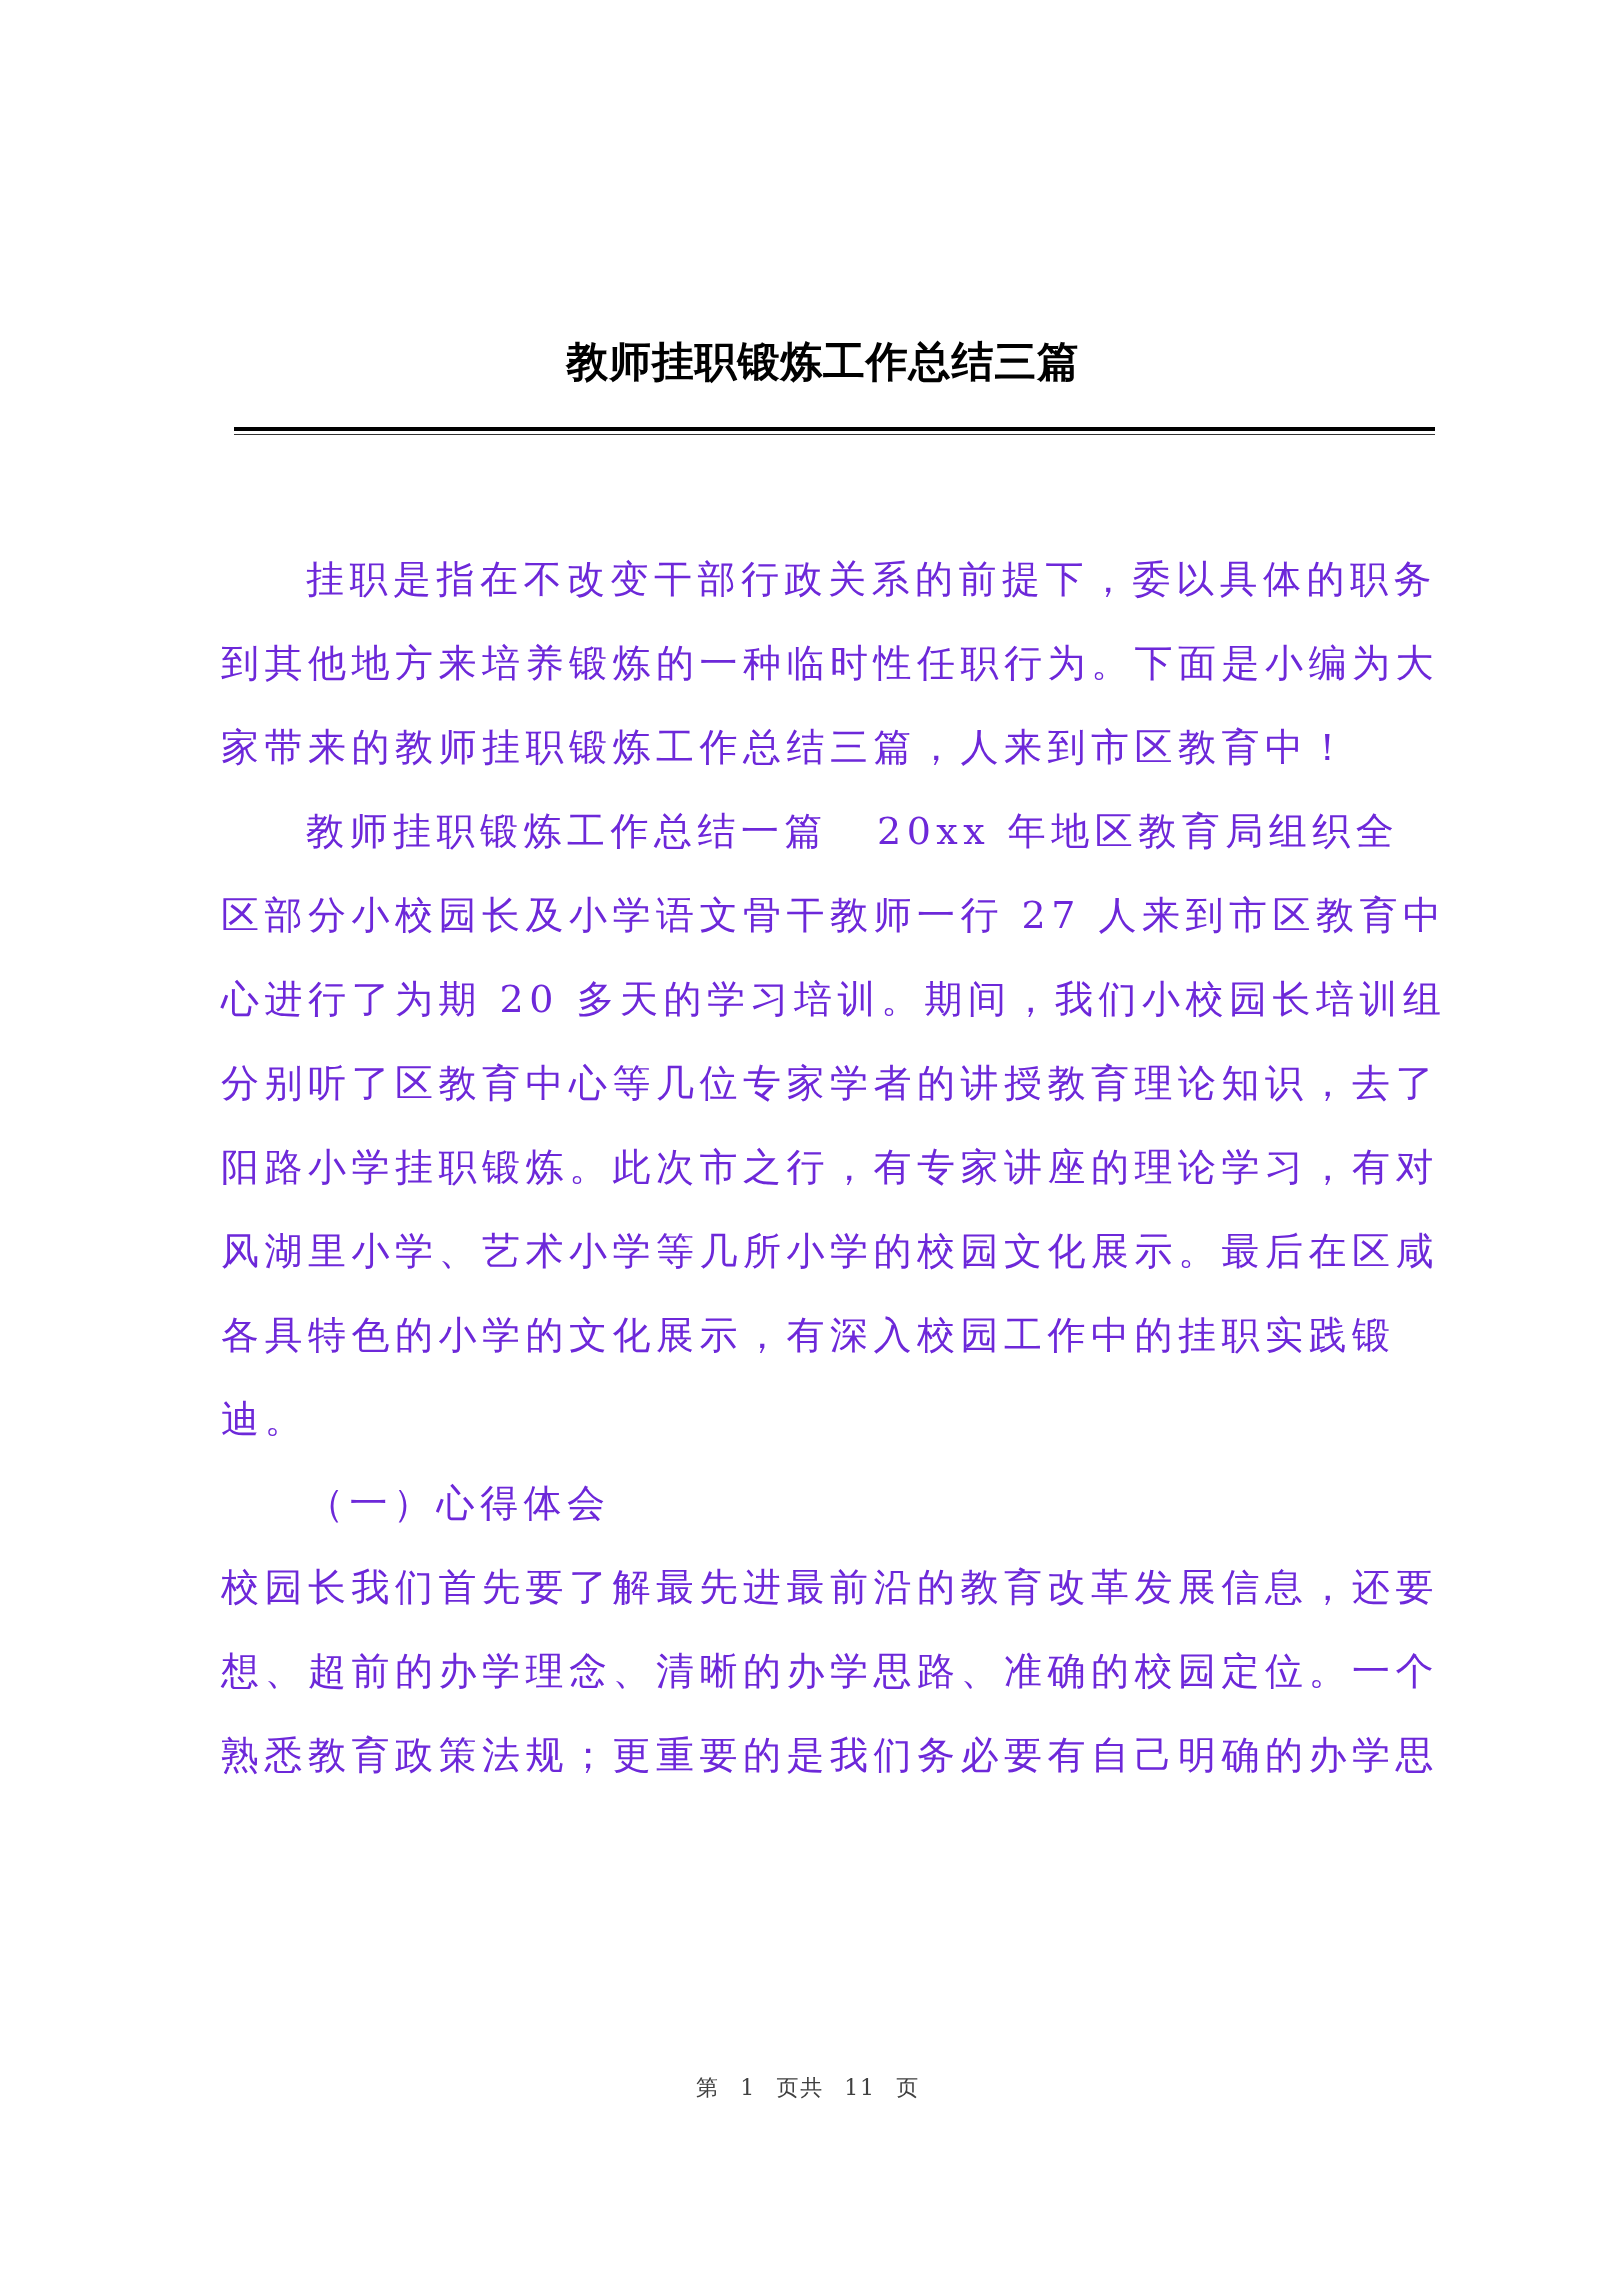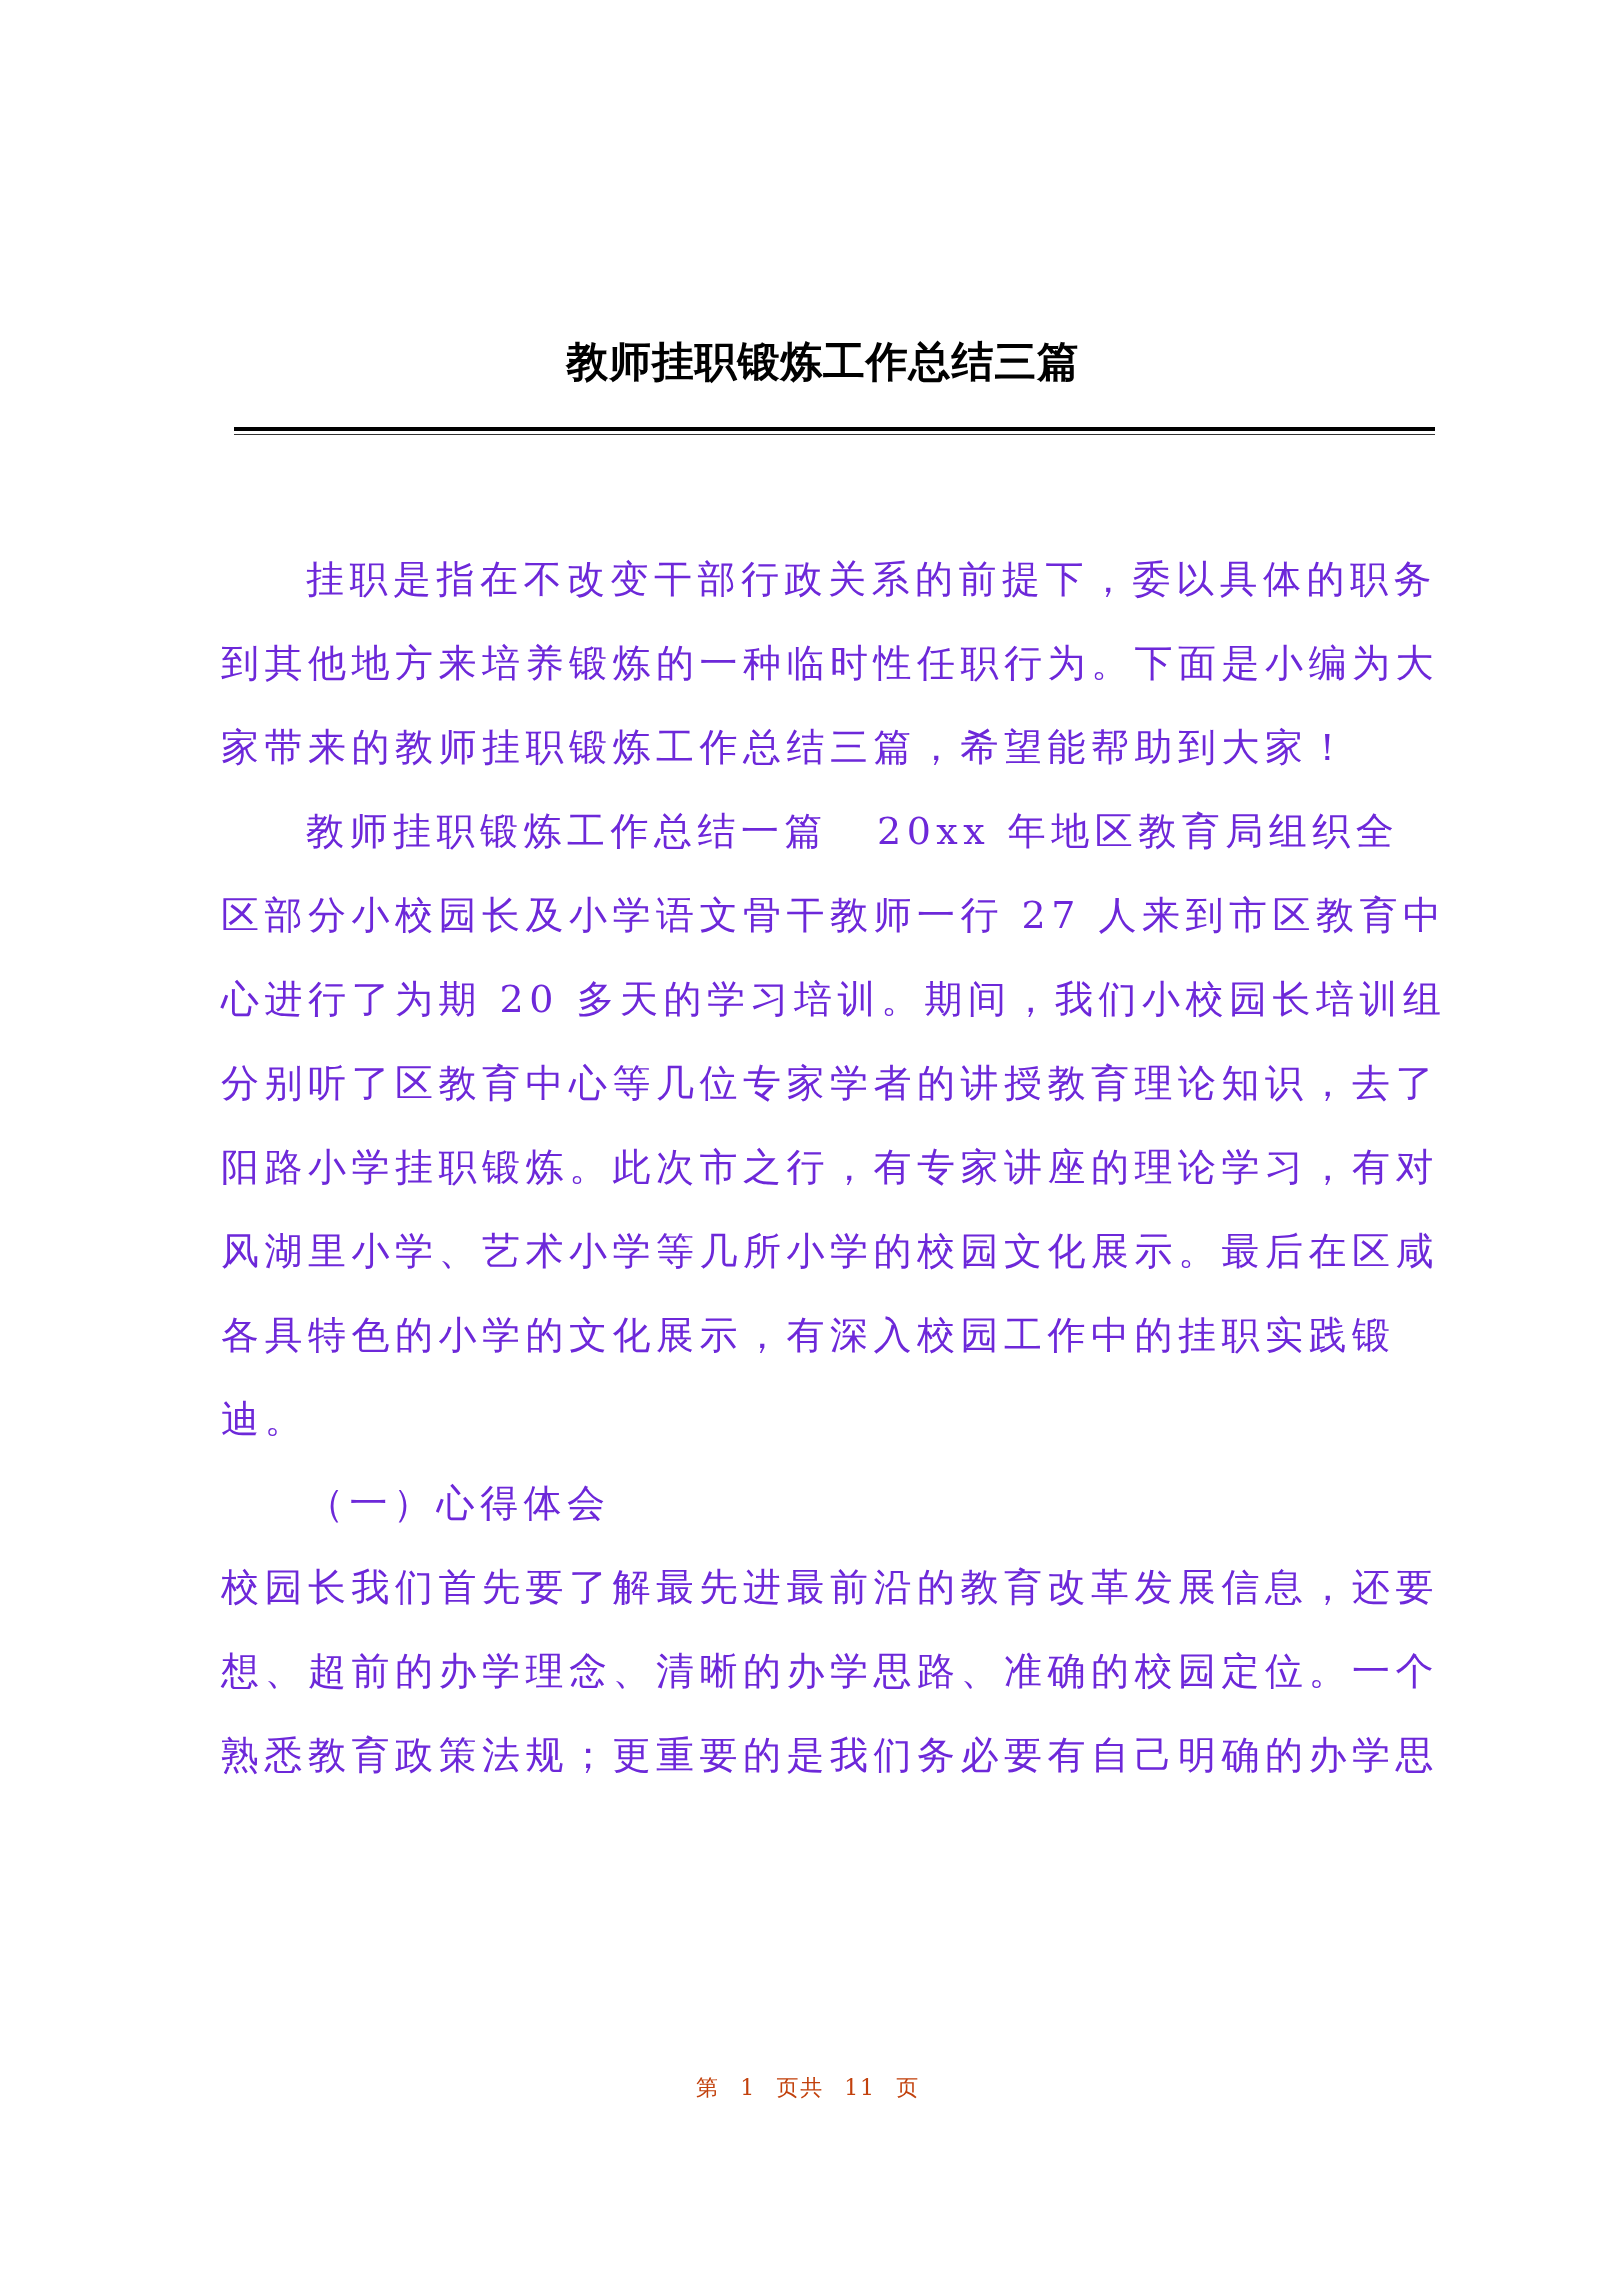--- a/index.html
+++ b/index.html
@@ -78,41 +78,41 @@
       display: inline-block;
       width: 49px;
     }
     .page-footer {
       position: absolute;
       top: 2073px;
       left: 0;
       width: 1616px;
       text-align: center;
       font-size: 22px;
-      color: #c2410c;
+      color: #404040;
       letter-spacing: 1.7px;
       word-spacing: 11.8px;
     }
   </style>
 </head>
 <body>
 
 <div class="page">
 
   <h1 class="doc-title">教师挂职锻炼工作总结三篇</h1>
 
   <div class="title-rule">
     <div class="thick"></div>
     <div class="thin"></div>
   </div>
 
   <div class="body-text">
     <div class="line indent">挂职是指在不改变干部行政关系的前提下，委以具体的职务</div>
     <div class="line">到其他地方来培养锻炼的一种临时性任职行为。下面是小编为大</div>
-    <div class="line">家带来的教师挂职锻炼工作总结三篇，希望能帮助到大家！</div>
+    <div class="line">家带来的教师挂职锻炼工作总结三篇，人来到市区教育中！</div>
     <div class="line indent"><span>教师挂职锻炼工作总结一篇</span><span class="gap"></span><span>20xx 年地区教育局组织全</span></div>
     <div class="line">区部分小校园长及小学语文骨干教师一行 27 人来到市区教育中</div>
     <div class="line">心进行了为期 20 多天的学习培训。期间，我们小校园长培训组</div>
     <div class="line">分别听了区教育中心等几位专家学者的讲授教育理论知识，去了</div>
     <div class="line">阳路小学挂职锻炼。此次市之行，有专家讲座的理论学习，有对</div>
     <div class="line">风湖里小学、艺术小学等几所小学的校园文化展示。最后在区咸</div>
     <div class="line">各具特色的小学的文化展示，有深入校园工作中的挂职实践锻</div>
     <div class="line">迪。</div>
     <div class="line indent">（一）心得体会</div>
     <div class="line">校园长我们首先要了解最先进最前沿的教育改革发展信息，还要</div>

